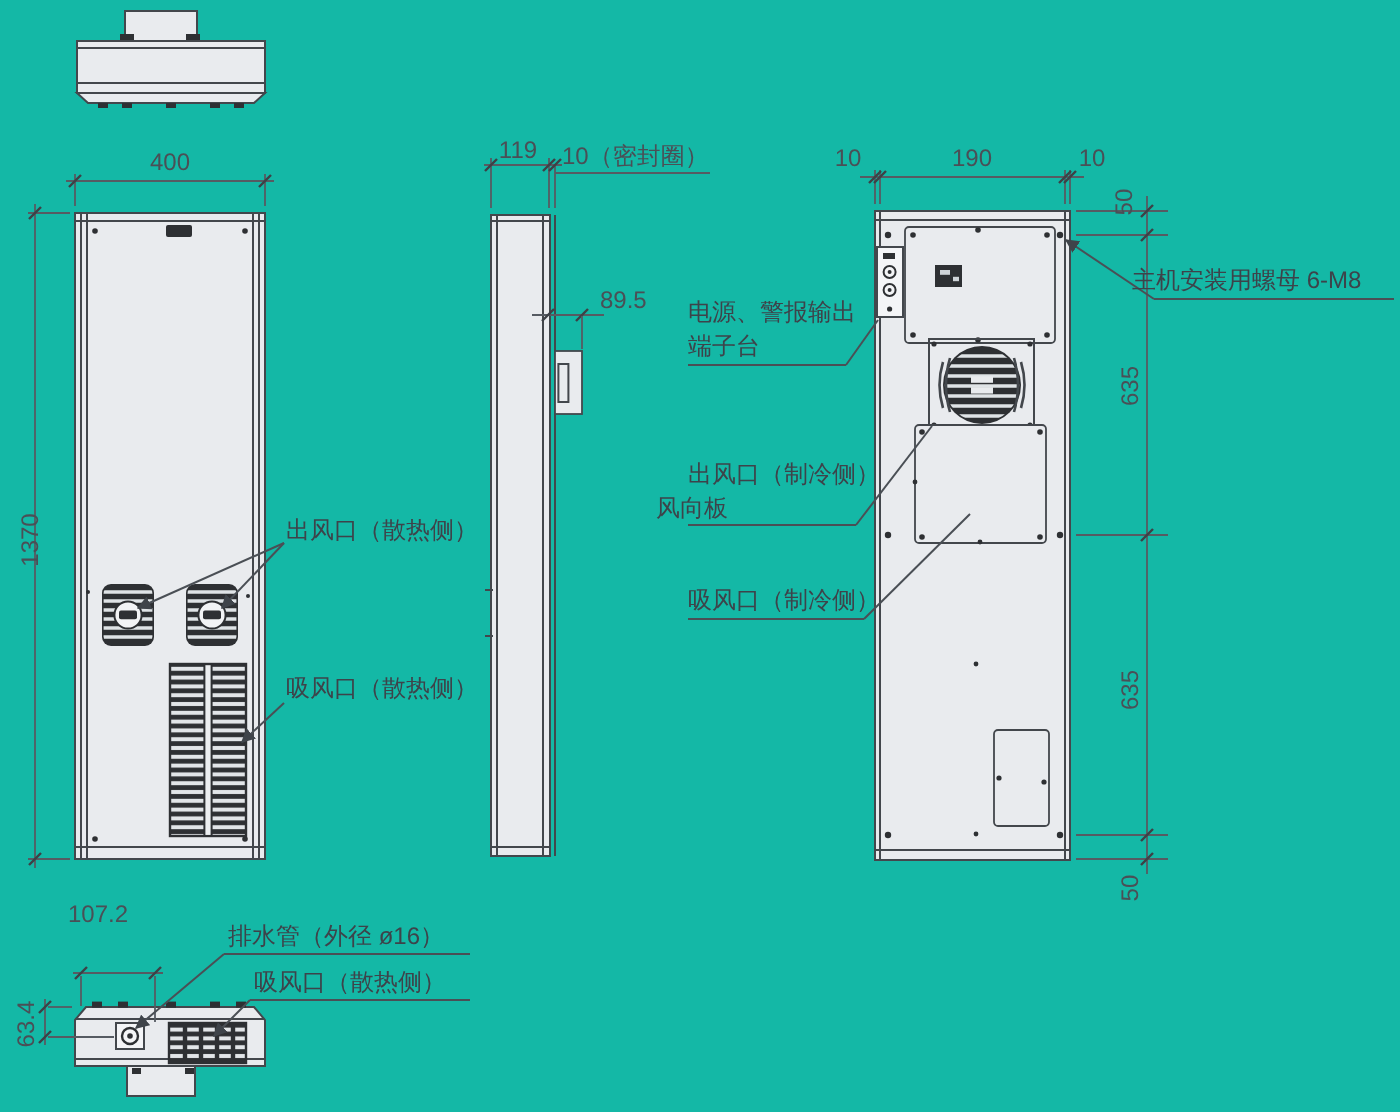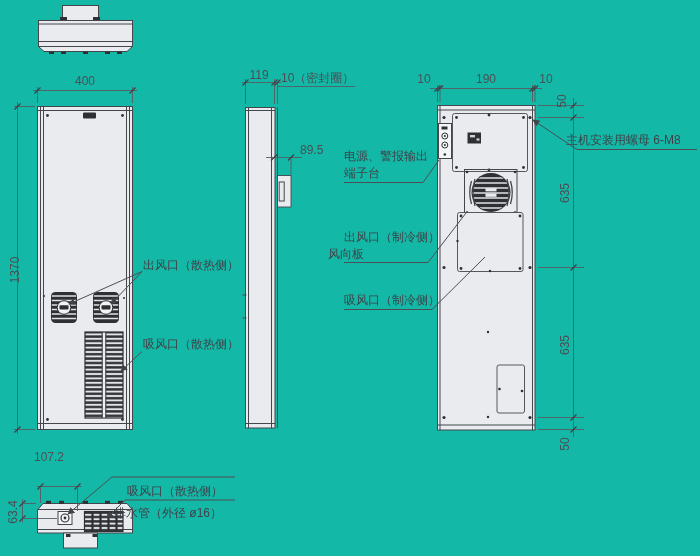--- a/index.html
+++ b/index.html
@@ -370,18 +370,18 @@
 <div class="lbl" style="left:143px;top:258px;">出风口（散热侧）</div>
 <div class="lbl" style="left:143px;top:337px;">吸风口（散热侧）</div>
 
 <div class="lbl" style="left:344px;top:149px;text-align:right;">电源、警报输出</div>
 <div class="lbl" style="left:344px;top:166px;">端子台</div>
 <div class="lbl" style="left:344px;top:230px;">出风口（制冷侧）</div>
 <div class="lbl" style="left:328px;top:247px;text-align:center;">风向板</div>
 <div class="lbl" style="left:344px;top:293px;">吸风口（制冷侧）</div>
 <div class="lbl" style="left:566px;top:133px;">主机安装用螺母 6-M8</div>
 
-<div class="lbl" style="left:114px;top:461px;margin-top:45px;">排水管（外径 ø16）</div>
+<div class="lbl" style="left:114px;top:461px;">排水管（外径 ø16）</div>
 <div class="lbl" style="left:127px;top:484px;">吸风口（散热侧）</div>
 <div class="dim ctr" style="left:30px;top:450px;width:38px;">107.2</div>
 <div class="dim ctr rot" style="left:-3px;top:505px;width:32px;">63.4</div>
 
 </div>
 
 </body></html>

